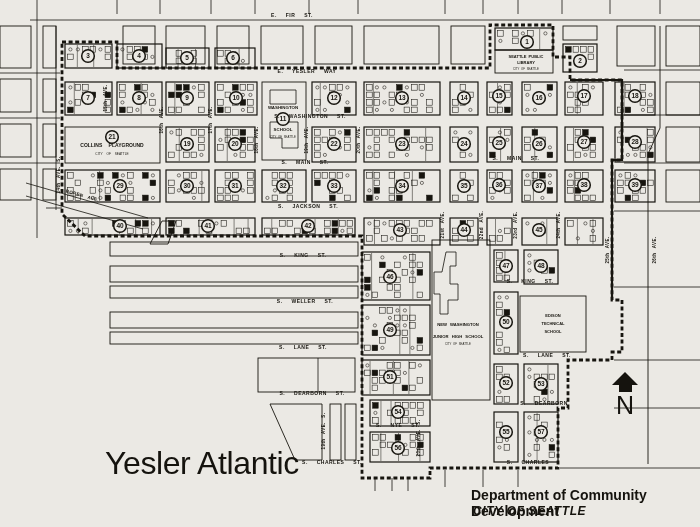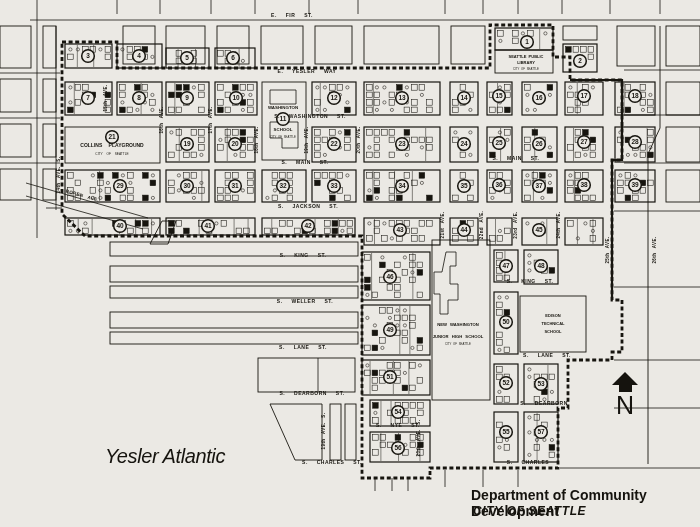--- a/index.html
+++ b/index.html
@@ -1,20 +1,20 @@
 <!DOCTYPE html>
 <html><head>
 <meta charset="utf-8">
 <style>
   html,body{margin:0;padding:0;background:#c9c7c2;}
   .scan{position:relative;width:700px;height:527px;background:#ebe9e4;overflow:hidden;
         font-family:"Liberation Sans",sans-serif;}
   .scan svg{position:absolute;left:0;top:0;}
-  .map-title{position:absolute;left:105px;top:445px;font-size:20px;color:#15130e;
-             letter-spacing:-0.4px;font-style:italic;}
+  .map-title{position:absolute;left:105px;top:445px;font-size:32px;color:#15130e;
+             letter-spacing:-0.4px;}
   .dept{position:absolute;left:471px;top:487px;font-size:14px;font-weight:bold;color:#15130e;}
   .city{position:absolute;left:473px;top:504px;font-size:12px;font-style:italic;
         font-weight:bold;color:#15130e;letter-spacing:0.6px;}
   .north{position:absolute;left:604px;top:372px;width:42px;text-align:center;color:#15130e;}
   .north .tri{width:0;height:0;margin:0 auto;border-left:13px solid transparent;
               border-right:13px solid transparent;border-bottom:13px solid #15130e;}
   .north .tail{width:13px;height:7px;background:#15130e;margin:0 auto;}
   .north .nletter{font-size:25px;line-height:24px;margin-top:1px;}
 </style>
 </head>

